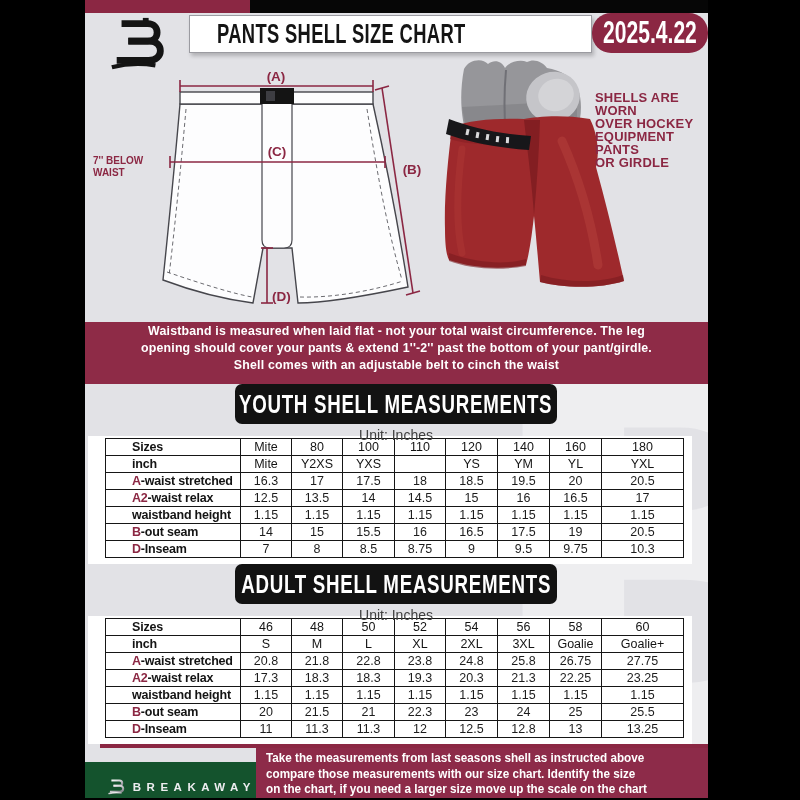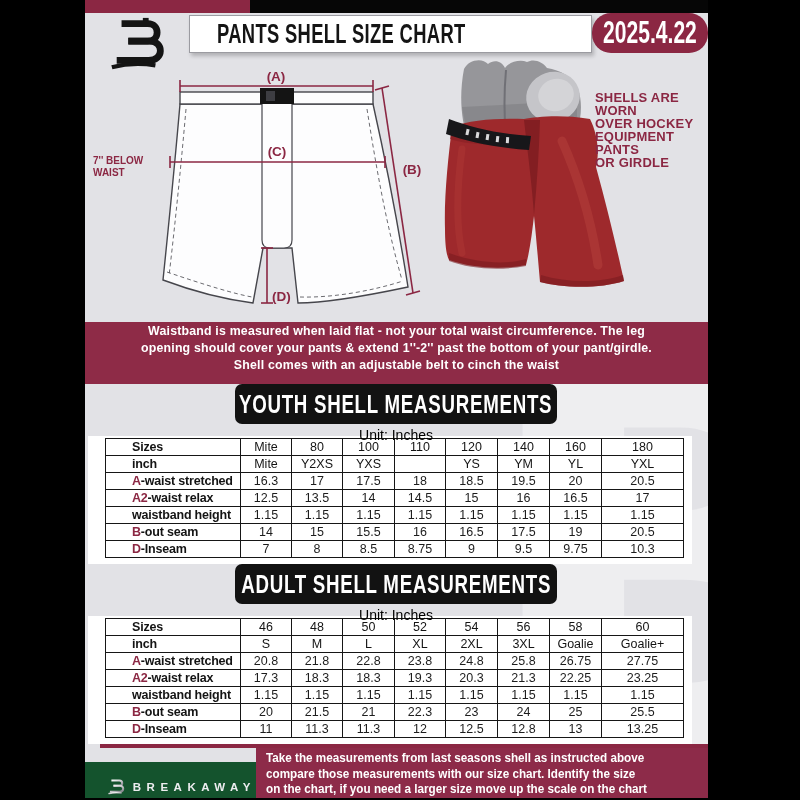--- a/index.html
+++ b/index.html
@@ -62,21 +62,21 @@
   .sh-youth{top:384px;}
   .sh-adult{top:564px;}
   .black-banner{
     height:40px;background:#121212;border-radius:7px;color:#fff;
     display:flex;align-items:center;justify-content:center;
   }
   .cond{
     display:inline-block;font-size:26px;font-weight:bold;letter-spacing:1px;white-space:nowrap;
     transform:scaleX(.72);transform-origin:center;
   }
-  .unit{margin-top:3px;font-size:14px;color:#000000;}
+  .unit{margin-top:3px;font-size:14px;color:#404040;}
   
   .table-panel{
     position:absolute;left:3px;width:604px;height:128px;background:#fff;z-index:1;
     padding:2px 9px 0 17px;
   }
   .tp-youth{top:436px;}
   .tp-adult{top:616px;}
   table{width:578px;border-collapse:collapse;table-layout:fixed;}
   td{
     border:1.5px solid #161616;height:16px;line-height:16px;padding:0;

